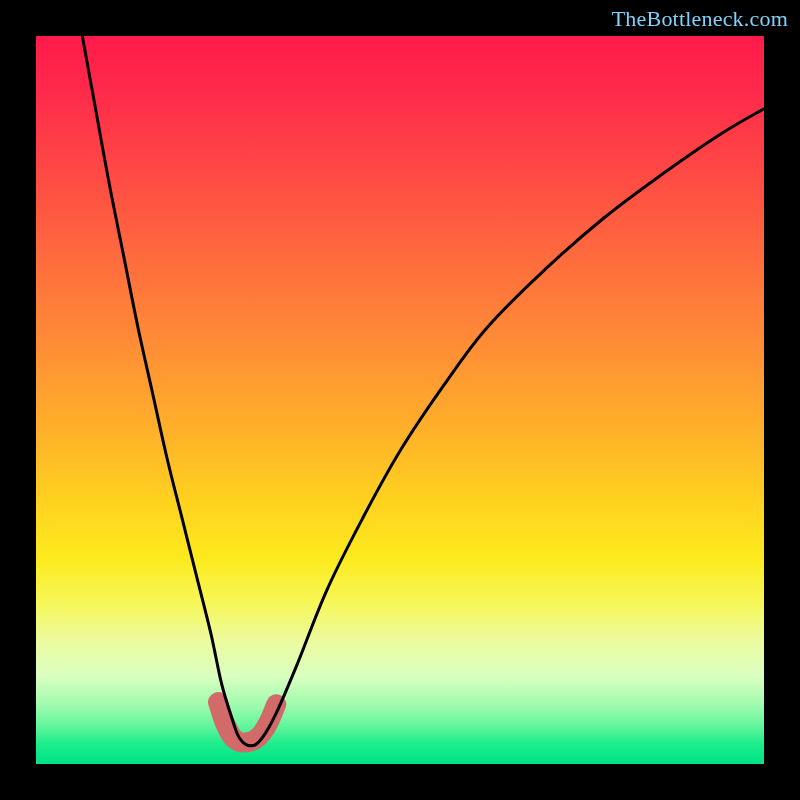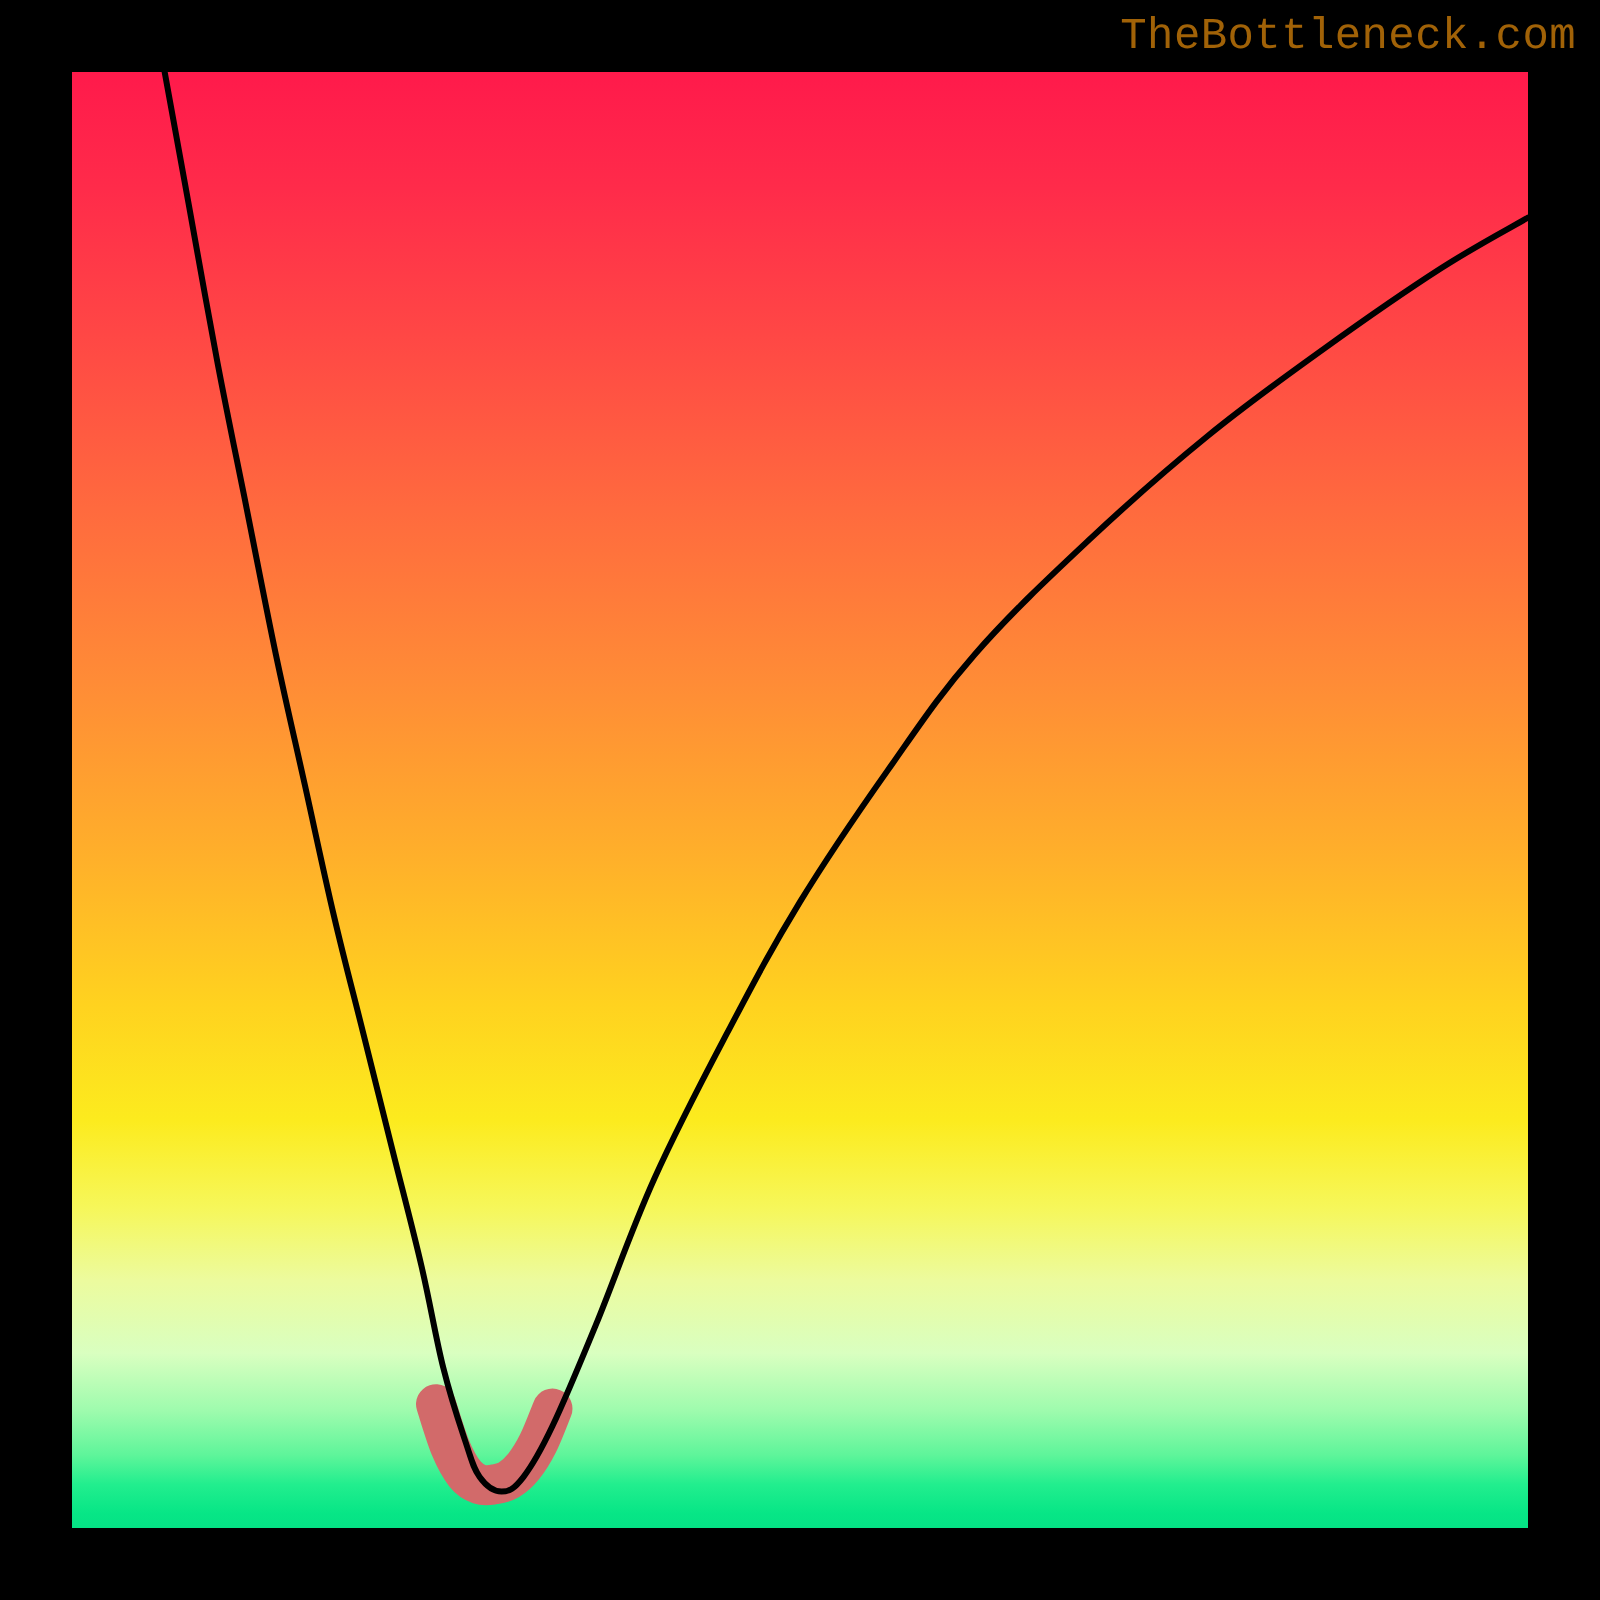--- a/index.html
+++ b/index.html
@@ -7,23 +7,23 @@
   .canvas {
     position: absolute;
     left: 0; top: 0;
     width: 800px; height: 800px;
     background: #000;
   }
   .watermark {
     position: absolute;
     top: 6px;
     right: 12px;
-    font-family: Liberation Mono, monospace;
+    font-family: Liberation Serif, serif;
     font-size: 22px;
-    color: #a16207;
+    color: #7dd3fc;
     letter-spacing: 0.2px;
   }
   .plot-area {
     position: absolute;
     left: 36px;
     top: 36px;
     width: 728px;
     height: 728px;
     overflow: hidden;
   }

